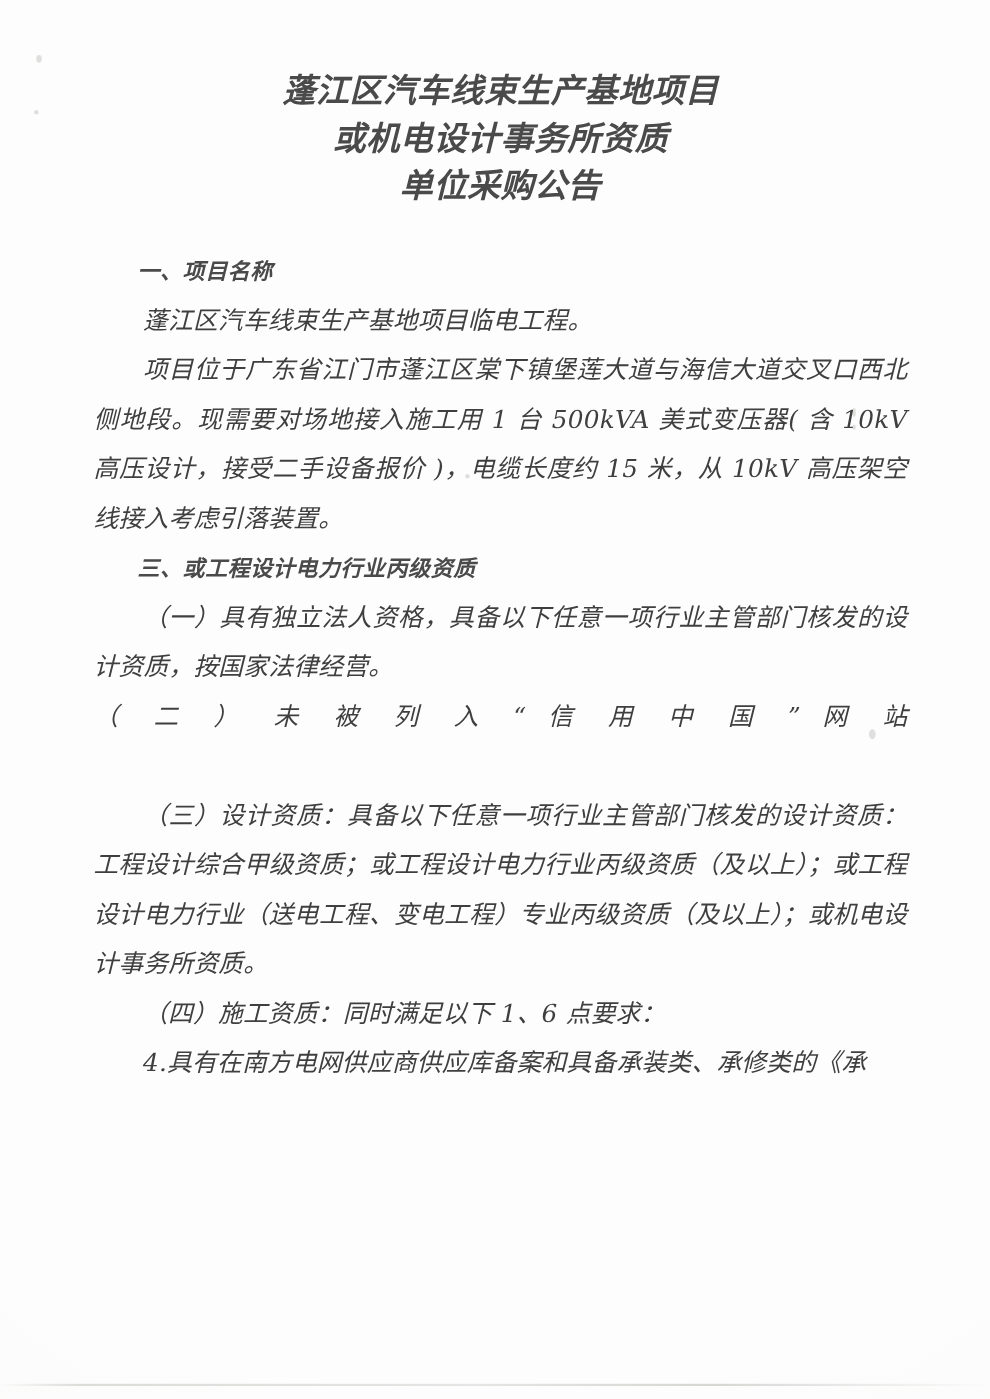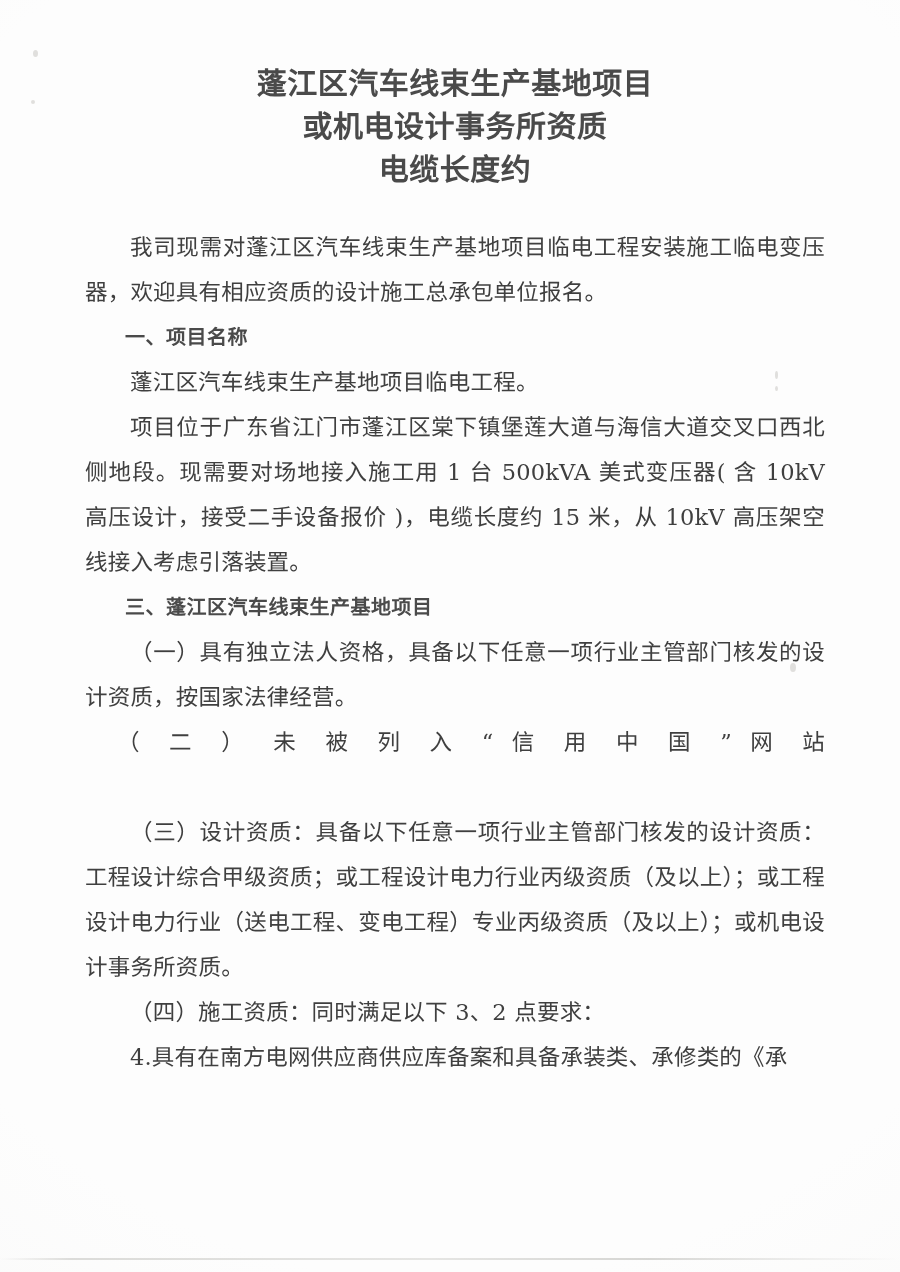--- a/index.html
+++ b/index.html
@@ -16,20 +16,21 @@
     position: relative;
     width: 900px;
     height: 1272px;
     margin: 0 auto;
     background: #fdfdfd;
     overflow: hidden;
     box-sizing: border-box;
     
     background-image:
       radial-gradient(ellipse 120% 90% at 50% 45%, rgba(255,255,255,0) 62%, rgba(243,243,241,0.55) 100%);
+    font-style: italic;
   }
 
   
   .speck {
     position: absolute;
     background: #c9c7c2;
     border-radius: 50%;
     opacity: .55;
     pointer-events: none;
   }
@@ -88,21 +89,20 @@
     font-size: 20px;
     line-height: 45px;
     color: #4a4a4a;
     text-indent: 2em;
     letter-spacing: 0.5px;
   }
 
   
   .para.stretched {
     text-align: justify;
-    margin-left: 32px;
   }
   .para.stretched::after {
     content: "";
     display: inline-block;
     width: 100%;
   }
 
   .url {
     font-family: "DejaVu Serif", "Liberation Serif", serif;
     letter-spacing: 0.6px;
@@ -121,38 +121,37 @@
   <span class="speck" style="left:775px; top:386px; width:3px;  height:5px;"></span>
   <span class="speck" style="left:423px; top:431px; width:4px;  height:4px;"></span>
   <span class="speck" style="left:790px; top:663px; width:6px;  height:9px;"></span>
   <span class="scan-edge" style="top:1258px;"></span>
 
   <div class="content">
 
     <h1 class="doc-title">
       <span class="tline">蓬江区汽车线束生产基地项目</span>
       <span class="tline">或机电设计事务所资质</span>
-      <span class="tline">电缆长度约</span>
+      <span class="tline">单位采购公告</span>
     </h1>
 
     <div class="spacer-top"></div>
 
-    <p class="para indent">我司现需对蓬江区汽车线束生产基地项目临电工程安装施工临电变压器，欢迎具有相应资质的设计施工总承包单位报名。</p>
 
     <p class="heading">一、项目名称</p>
     <p class="para indent">蓬江区汽车线束生产基地项目临电工程。</p>
 
     <p class="para indent">项目位于广东省江门市蓬江区棠下镇堡莲大道与海信大道交叉口西北侧地段。现需要对场地接入施工用 1 台 500kVA 美式变压器( 含 10kV 高压设计，接受二手设备报价 )，电缆长度约 15 米，从 10kV 高压架空线接入考虑引落装置。</p>
 
-    <p class="heading">三、蓬江区汽车线束生产基地项目</p>
+    <p class="heading">三、或工程设计电力行业丙级资质</p>
 
     <p class="para indent">（一）具有独立法人资格，具备以下任意一项行业主管部门核发的设计资质，按国家法律经营。</p>
 
     <p class="para stretched">（ 二 ） 未 被 列 入 “ 信 用 中 国 ” 网 站</p>
 
     <p class="para indent">（三）设计资质：具备以下任意一项行业主管部门核发的设计资质：工程设计综合甲级资质；或工程设计电力行业丙级资质（及以上）；或工程设计电力行业（送电工程、变电工程）专业丙级资质（及以上）；或机电设计事务所资质。</p>
 
-    <p class="para indent">（四）施工资质：同时满足以下 3、2 点要求：</p>
+    <p class="para indent">（四）施工资质：同时满足以下 1、6 点要求：</p>
 
     <p class="para indent">4.具有在南方电网供应商供应库备案和具备承装类、承修类的《承</p>
 
   </div>
 </div>
 
 </body></html>

